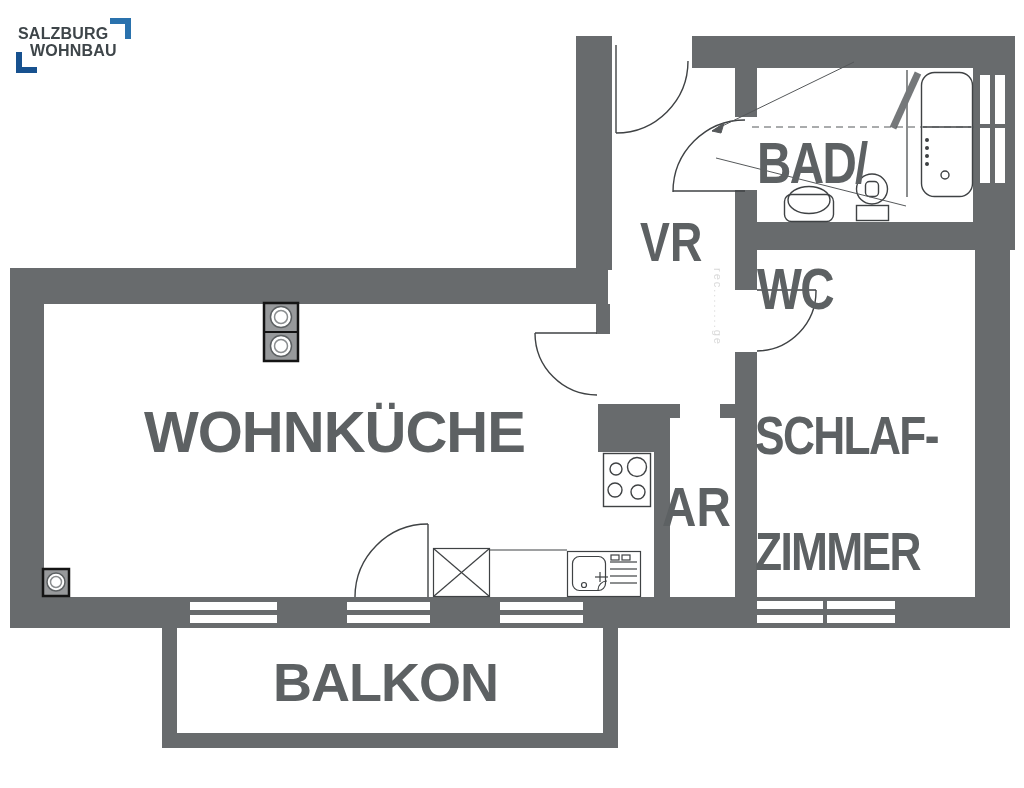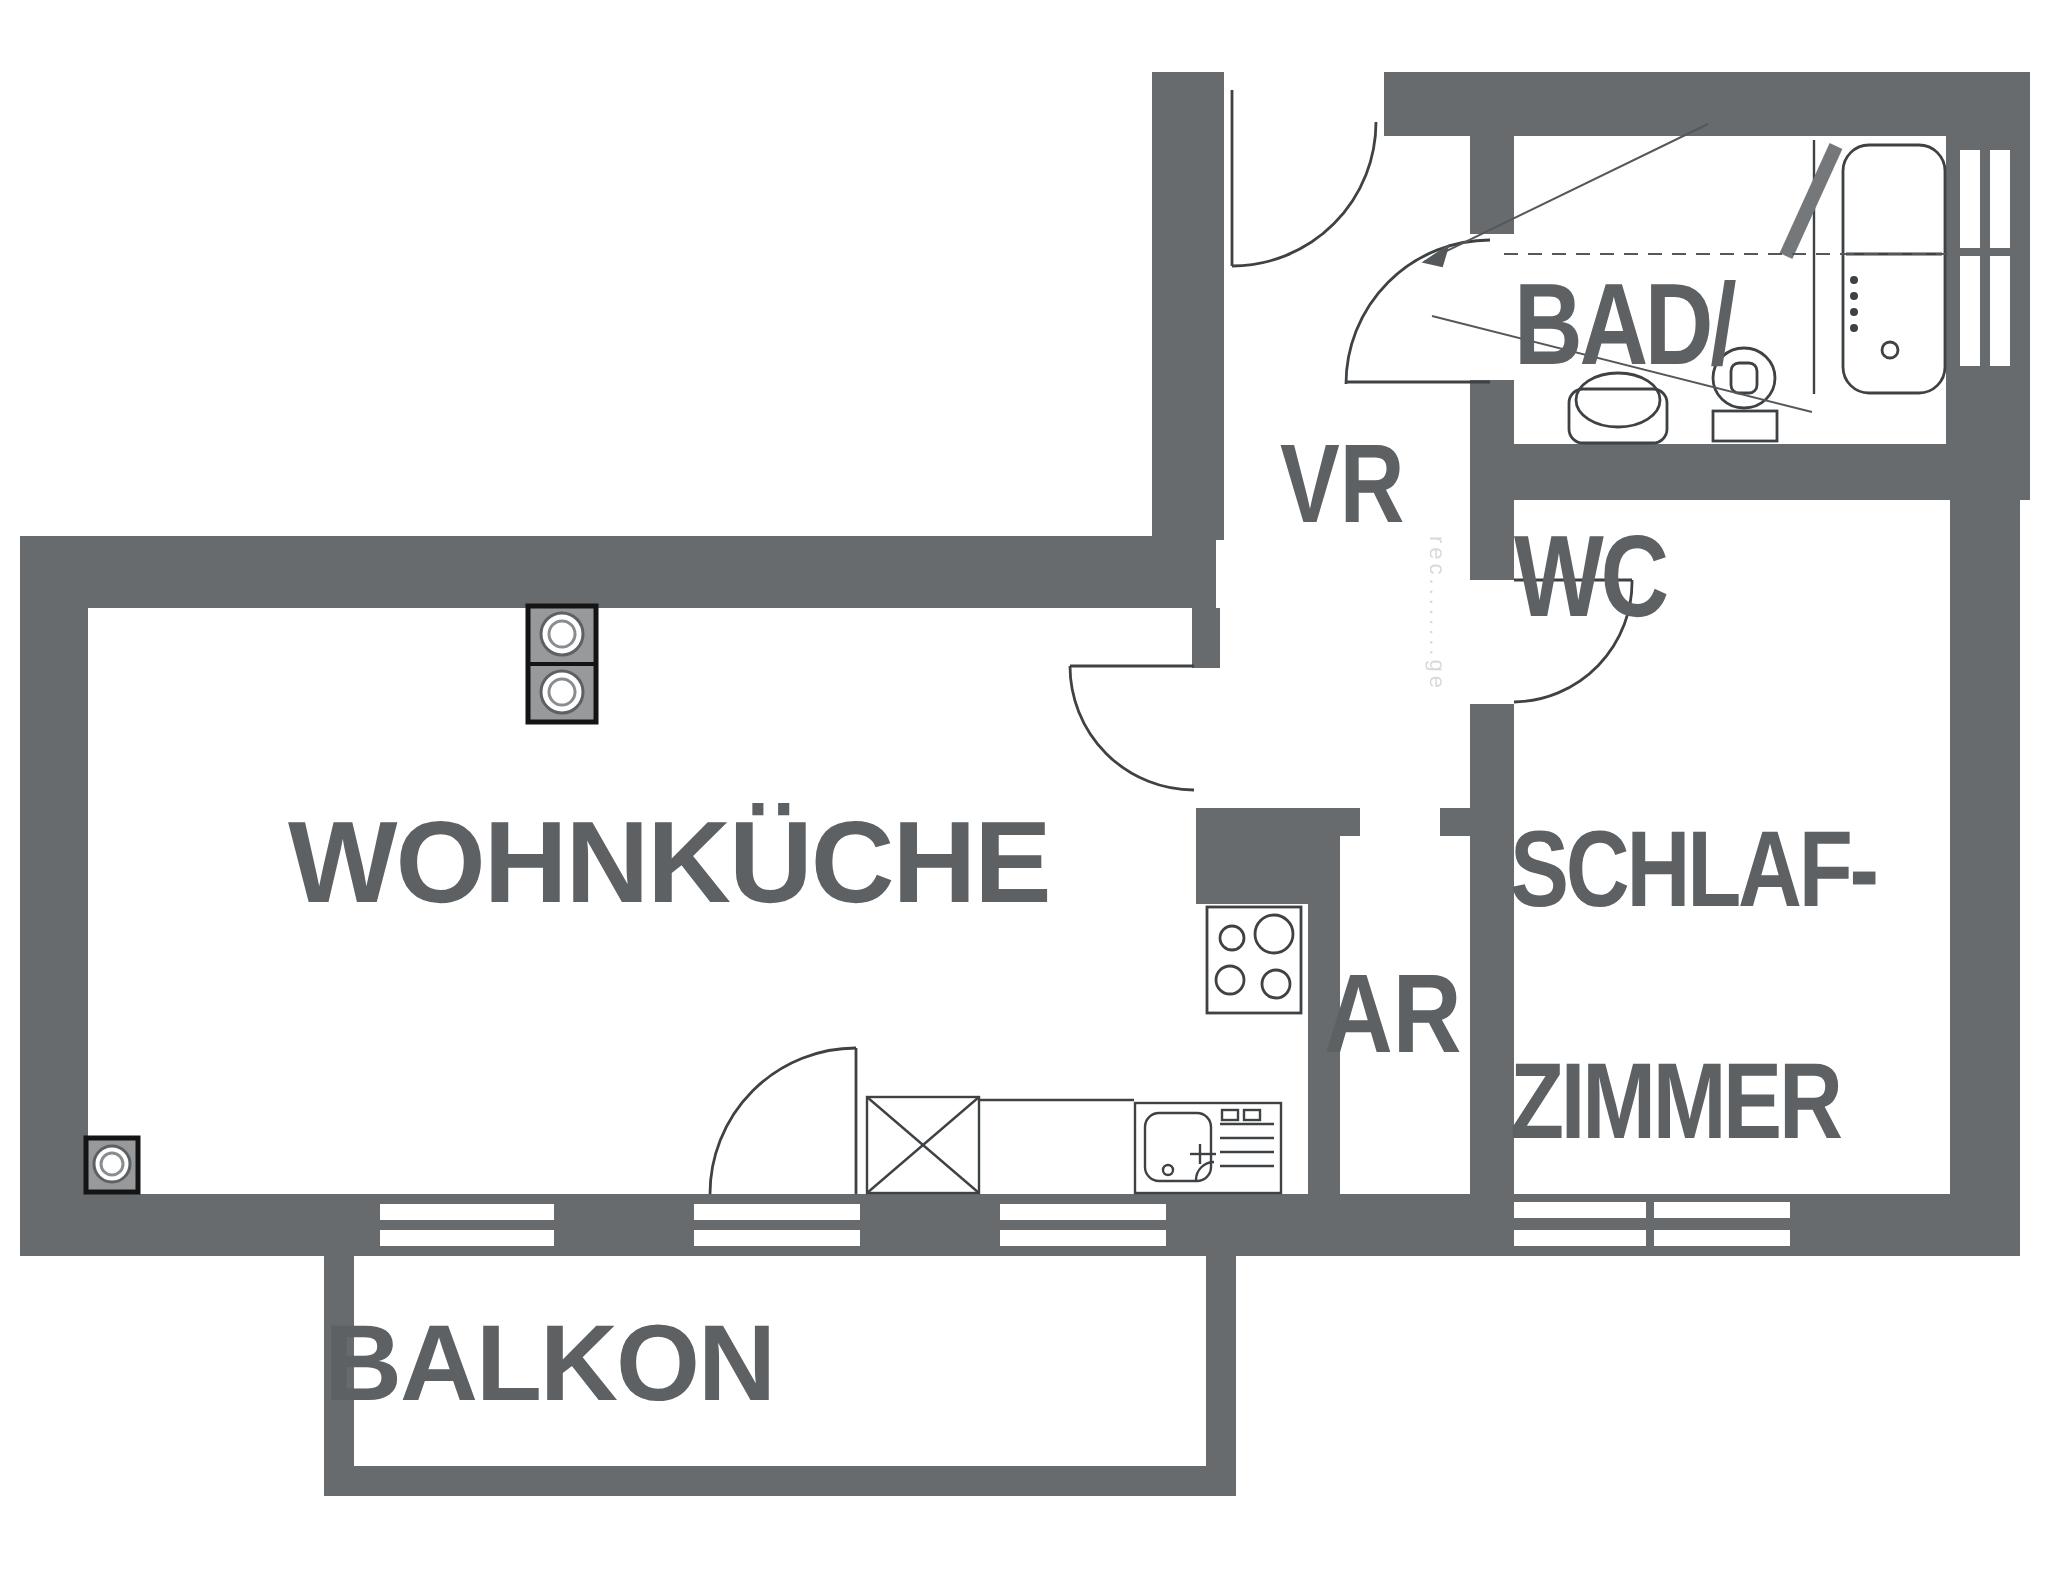--- a/index.html
+++ b/index.html
@@ -21,20 +21,26 @@
   #bracket-tr{left:94px;top:2px;border-top:6px solid #2a72ad;border-right:6px solid #2a72ad;}
   #bracket-bl{left:0px;top:36px;border-bottom:6px solid #17518f;border-left:6px solid #17518f;}
   #watermark{position:absolute;left:712px;top:268px;color:#d9d9d9;font-size:11px;
              letter-spacing:2px;writing-mode:vertical-rl;}
 </style>
 </head>
 <body>
 
 <div id="plan">
 
+  <div id="logo">
+    <div class="bracket" id="bracket-tr"></div>
+    <div class="bracket" id="bracket-bl"></div>
+    <div class="logo-line" id="logo-line1">SALZBURG</div>
+    <div class="logo-line" id="logo-line2">WOHNBAU</div>
+  </div>
 
   <div class="wall" style="left:692px;top:36px;width:323px;height:32px;"></div>
   <div class="wall" style="left:576px;top:36px;width:36px;height:234px;"></div>
   <div class="wall" style="left:10px;top:268px;width:598px;height:36px;"></div>
   <div class="wall" style="left:596px;top:304px;width:14px;height:30px;"></div>
   <div class="wall" style="left:10px;top:268px;width:34px;height:360px;"></div>
   <div class="wall" style="left:10px;top:597px;width:1000px;height:31px;"></div>
   <div class="wall" style="left:162px;top:628px;width:15px;height:120px;"></div>
   <div class="wall" style="left:162px;top:733px;width:456px;height:15px;"></div>
   <div class="wall" style="left:603px;top:628px;width:15px;height:120px;"></div>
@@ -161,17 +167,17 @@
   <div class="room-label" style="left:757px;top:68px;font-size:58px;letter-spacing:-2px;line-height:63px;transform:scaleX(0.82);">
     <span>BAD/</span><br>
     <span>WC</span>
   </div>
   <div class="room-label" style="left:640px;top:213px;font-size:56px;transform:scaleX(0.8);">VR</div>
   <div class="room-label" style="left:755px;top:348px;font-size:54px;letter-spacing:-2px;line-height:58px;transform:scaleX(0.82);">
     <span>SCHLAF-</span><br>
     <span>ZIMMER</span>
   </div>
   <div class="room-label" style="left:662px;top:478px;font-size:56px;transform:scaleX(0.85);">AR</div>
-  <div class="room-label" style="left:162px;top:654px;width:447px;text-align:left;font-size:54px;letter-spacing:-1px;">BALKON</div>
+  <div class="room-label" style="left:162px;top:654px;width:447px;text-align:center;font-size:54px;letter-spacing:-1px;">BALKON</div>
 
   <div id="watermark">rec........ge</div>
 
 </div>
 
 </body></html>

